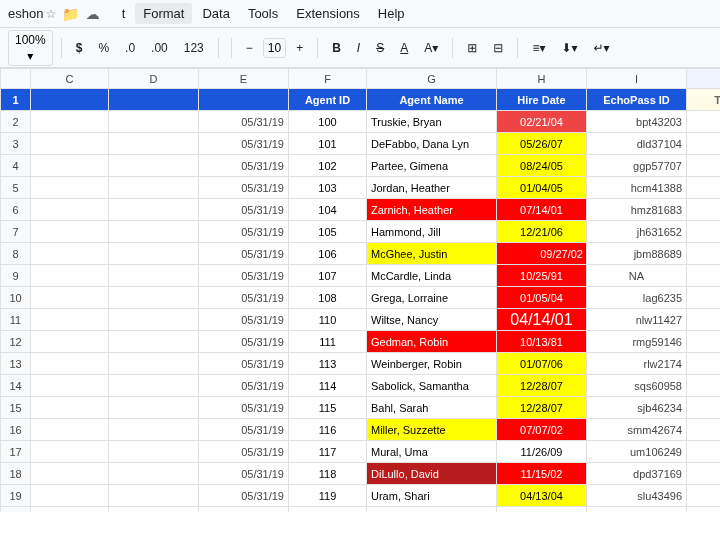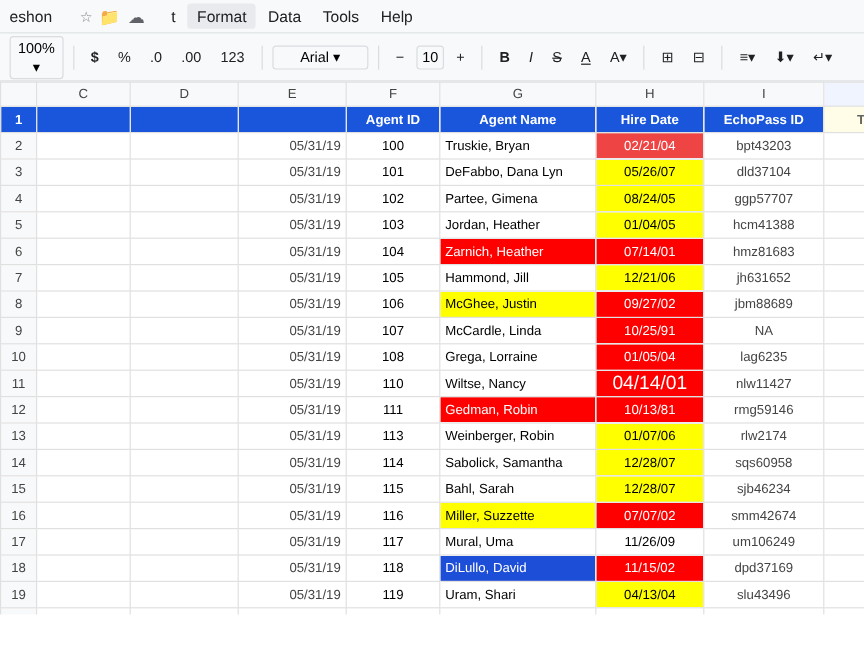--- a/index.html
+++ b/index.html
@@ -11,21 +11,21 @@
       background: #f8f9fa;
       display: flex;
       align-items: center;
       padding: 0 8px;
       border-bottom: 1px solid #dadce0;
       gap: 2px;
     }
     .menu-bar .app-title {
       font-size: 13px;
       color: #202124;
-      margin-right: 21px;
+      margin-right: 0;
     }
     .menu-bar .star-icon { color: #80868b; margin-right: 4px; }
     .menu-bar .icons { display: flex; gap: 6px; align-items: center; margin-right: 12px; }
     .menu-bar .icons span { font-size: 14px; color: #5f6368; }
     .menu-item {
       padding: 3px 8px;
       font-size: 13px;
       color: #202124;
       cursor: pointer;
       border-radius: 3px;
@@ -134,21 +134,21 @@
       color: #fff;
       font-weight: bold;
       text-align: center;
       font-size: 11px;
     }
 
     
     .date-cell { text-align: right; color: #444; }
 
     
-    .echopass-cell { text-align: center; color: #444; }
+    .echopass-cell { text-align: right; color: #444; }
 
     
     .temp-header { background: #fffde7 !important; color: #666 !important; }
 
     
     .col-j-header { background: #f0f4ff !important; }
   </style>
 </head>
 <body>
 
@@ -156,38 +156,36 @@
   <span class="app-title">eshon</span>
   <span class="star-icon">☆</span>
   <div class="icons">
     <span>📁</span>
     <span>☁</span>
   </div>
   <div class="menu-item">t</div>
   <div class="menu-item active">Format</div>
   <div class="menu-item">Data</div>
   <div class="menu-item">Tools</div>
+  <div class="menu-item">Extensions</div>
   <div class="menu-item">Help</div>
 </div>
 
 <div class="toolbar">
   <div class="zoom-selector">
     <span>100%</span>
     <span>▾</span>
   </div>
   <div class="separator"></div>
   <button class="toolbar-btn currency-btn">$</button>
   <button class="toolbar-btn">%</button>
   <button class="toolbar-btn">.0</button>
   <button class="toolbar-btn">.00</button>
   <button class="toolbar-btn">123</button>
   <div class="separator"></div>
-  <div class="font-selector">
-    <span>Arial</span> ▾
-  </div>
   <div class="separator"></div>
   <button class="toolbar-btn">−</button>
   <div class="font-size-group">
     <span>10</span>
   </div>
   <button class="toolbar-btn">+</button>
   <div class="separator"></div>
   <button class="toolbar-btn bold-btn">B</button>
   <button class="toolbar-btn italic-btn">I</button>
   <button class="toolbar-btn strike-btn">S</button>
@@ -307,21 +305,21 @@
           <td class="cell echopass-cell">jh631652</td>
           <td class="cell"></td>
         </tr>
         <tr>
           <td class="row-num">8</td>
           <td class="cell"></td>
           <td class="cell"></td>
           <td class="cell date-cell">05/31/19</td>
           <td class="cell cell-center">106</td>
           <td class="cell" style="background: rgb(255, 255, 0);">McGhee, Justin</td>
-          <td style="text-align: center; font-size: 11px; padding: 1px 3px; background: rgb(255, 0, 0); color: rgb(255, 255, 255);">09/27/02</td>
+          <td style="text-align: right; font-size: 11px; padding: 1px 3px; background: rgb(255, 0, 0); color: rgb(255, 255, 255);">09/27/02</td>
           <td class="cell echopass-cell">jbm88689</td>
           <td class="cell"></td>
         </tr>
         <tr>
           <td class="row-num">9</td>
           <td class="cell"></td>
           <td class="cell"></td>
           <td class="cell date-cell">05/31/19</td>
           <td class="cell cell-center">107</td>
           <td class="cell">McCardle, Linda</td>
@@ -416,21 +414,21 @@
           <td style="text-align: center; font-size: 11px; padding: 1px 3px;">11/26/09</td>
           <td class="cell echopass-cell">um106249</td>
           <td class="cell"></td>
         </tr>
         <tr>
           <td class="row-num">18</td>
           <td class="cell"></td>
           <td class="cell"></td>
           <td class="cell date-cell">05/31/19</td>
           <td class="cell cell-center">118</td>
-          <td class="cell" style="background: #1d4ed8; color: rgb(255, 255, 255);">DiLullo, David</td>
+          <td class="cell" style="background: #b91c1c; color: rgb(255, 255, 255);">DiLullo, David</td>
           <td style="text-align: center; font-size: 11px; padding: 1px 3px; background: rgb(255, 0, 0); color: rgb(255, 255, 255);">11/15/02</td>
           <td class="cell echopass-cell">dpd37169</td>
           <td class="cell"></td>
         </tr>
         <tr>
           <td class="row-num">19</td>
           <td class="cell"></td>
           <td class="cell"></td>
           <td class="cell date-cell">05/31/19</td>
           <td class="cell cell-center">119</td>

